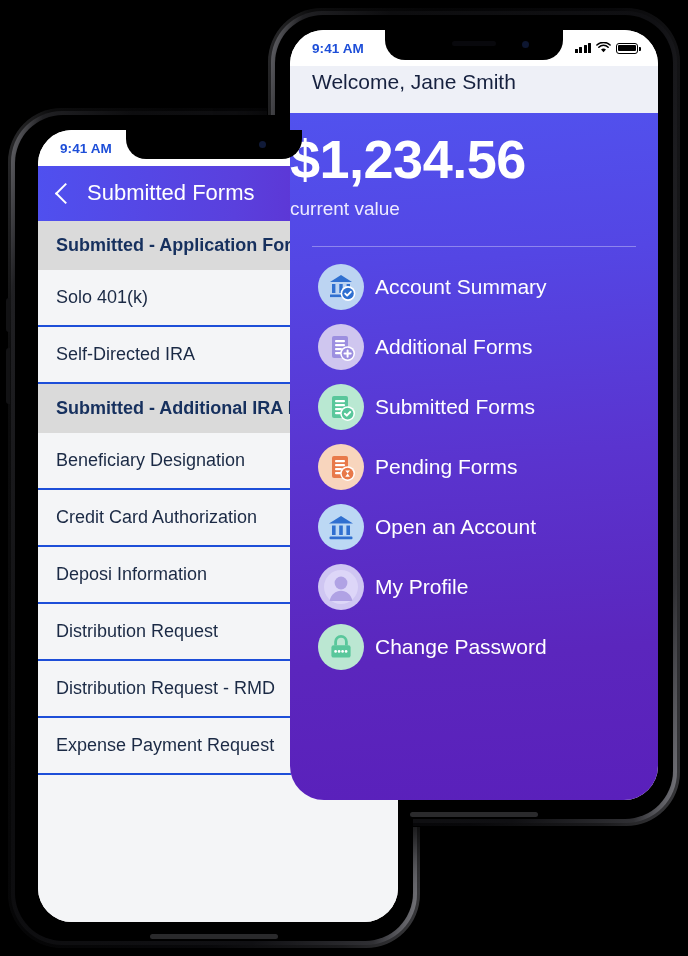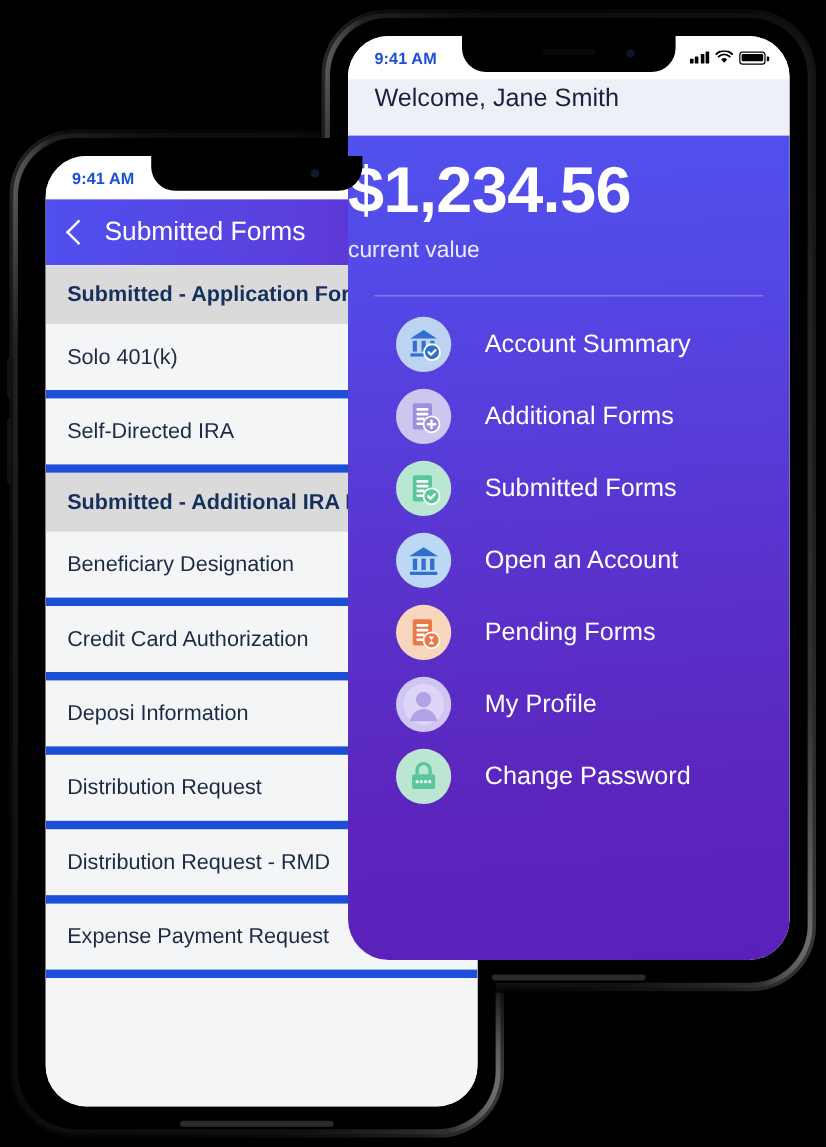--- a/index.html
+++ b/index.html
@@ -102,21 +102,21 @@
   }
   .balance .amount{
     font-size:54px;font-weight:bold;color:#fff;letter-spacing:-.5px;line-height:1.05;
   }
   .balance .sub{
     font-size:19px;color:#eceaff;margin-top:10px;
   }
   .rule{height:1px;background:rgba(255,255,255,.34);margin:22px 22px 4px;}
   .menu{padding:6px 0 0 0;}
   .mi{
-    display:flex;align-items:center;gap:28px;padding:7px 0 7px 40px;
+    display:flex;align-items:center;gap:11px;padding:7px 0 7px 28px;
   }
   .mi .label{color:#fff;font-size:21px;}
   .ic{
     width:46px;height:46px;border-radius:50%;flex:none;position:relative;
     display:flex;align-items:center;justify-content:center;
   }
   .ic svg{display:block;}
 
   
   .navbar{
@@ -128,21 +128,21 @@
     transform:rotate(45deg);margin-left:4px;flex:none;
   }
   .navbar .title{color:#fff;font-size:22px;}
   .list{background:#f4f5f7;flex:1;overflow:hidden;}
   .sec{
     background:#dadada;color:#16305e;font-weight:bold;font-size:18px;
     padding:14px 18px;white-space:nowrap;
   }
   .row{
     padding:17px 18px;font-size:18px;color:#1b2a45;white-space:nowrap;
-    border-bottom:7px solid #1d4ed8;
+    border-bottom:2px solid #1d4ed8;
   }
   .scrollbar{
     position:absolute;right:3px;top:96px;width:3px;height:120px;border-radius:2px;
     background:rgba(60,60,70,.45);z-index:5;
   }
   .screen-col{display:flex;flex-direction:column;height:100%;}
 </style>
 </head>
 <body>
 
@@ -270,49 +270,49 @@
                   <rect x="11" y="22" width="7" height="2.2" rx="1" fill="#fff"></rect>
                   <circle cx="23.6" cy="23.6" r="7.4" fill="#fff"></circle>
                   <circle cx="23.6" cy="23.6" r="5.9" fill="#59c79b"></circle>
                   <path d="m20.9 23.7 1.9 1.9 3.4-3.6" stroke="#fff" stroke-width="2" fill="none" stroke-linecap="round" stroke-linejoin="round"></path>
                 </svg>
               </span>
               <span class="label">Submitted Forms</span>
             </div>
 
             <div class="mi">
-              <span class="ic" style="background:#bcd8f4">
-                <svg width="34" height="34" viewBox="0 0 34 34">
-                  <path d="M17 6 29 13.5H5z" fill="#2f6fd0"></path>
-                  <rect x="8" y="15.5" width="3.6" height="9.5" fill="#2f6fd0"></rect>
-                  <rect x="15.2" y="15.5" width="3.6" height="9.5" fill="#2f6fd0"></rect>
-                  <rect x="22.4" y="15.5" width="3.6" height="9.5" fill="#2f6fd0"></rect>
-                  <rect x="5.5" y="26.4" width="23" height="2.8" rx="1" fill="#2f6fd0"></rect>
-                </svg>
-              </span>
-              <span class="label">Open an Account</span>
-            </div>
-
-            <div class="mi">
               <span class="ic" style="background:#f8d5bd">
                 <svg width="34" height="34" viewBox="0 0 34 34">
                   <rect x="8" y="6" width="16" height="22" rx="2" fill="#e8794a"></rect>
                   <rect x="11" y="10" width="10" height="2.2" rx="1" fill="#fff"></rect>
                   <rect x="11" y="14" width="10" height="2.2" rx="1" fill="#fff"></rect>
                   <rect x="11" y="18" width="7" height="2.2" rx="1" fill="#fff"></rect>
                   <rect x="11" y="22" width="7" height="2.2" rx="1" fill="#fff"></rect>
                   <circle cx="23.6" cy="23.6" r="7.4" fill="#fff"></circle>
                   <circle cx="23.6" cy="23.6" r="5.9" fill="#e8794a"></circle>
                   <path d="M21.3 20.4h4.6l-2.3 3.2 2.3 3.2h-4.6l2.3-3.2z" fill="#fff"></path>
                 </svg>
               </span>
               <span class="label">Pending Forms</span>
             </div>
 
             <div class="mi">
+              <span class="ic" style="background:#bcd8f4">
+                <svg width="34" height="34" viewBox="0 0 34 34">
+                  <path d="M17 6 29 13.5H5z" fill="#2f6fd0"></path>
+                  <rect x="8" y="15.5" width="3.6" height="9.5" fill="#2f6fd0"></rect>
+                  <rect x="15.2" y="15.5" width="3.6" height="9.5" fill="#2f6fd0"></rect>
+                  <rect x="22.4" y="15.5" width="3.6" height="9.5" fill="#2f6fd0"></rect>
+                  <rect x="5.5" y="26.4" width="23" height="2.8" rx="1" fill="#2f6fd0"></rect>
+                </svg>
+              </span>
+              <span class="label">Open an Account</span>
+            </div>
+
+            <div class="mi">
               <span class="ic" style="background:#cfc6f2">
                 <svg width="40" height="40" viewBox="0 0 40 40">
                   <circle cx="20" cy="20" r="17" fill="#ddd6f8"></circle>
                   <circle cx="20" cy="16" r="6.4" fill="#b0a2e4"></circle>
                   <path d="M8.6 34c1.4-6.6 6-10.2 11.4-10.2S30 27.4 31.4 34z" fill="#b0a2e4"></path>
                 </svg>
               </span>
               <span class="label">My Profile</span>
             </div>
 

